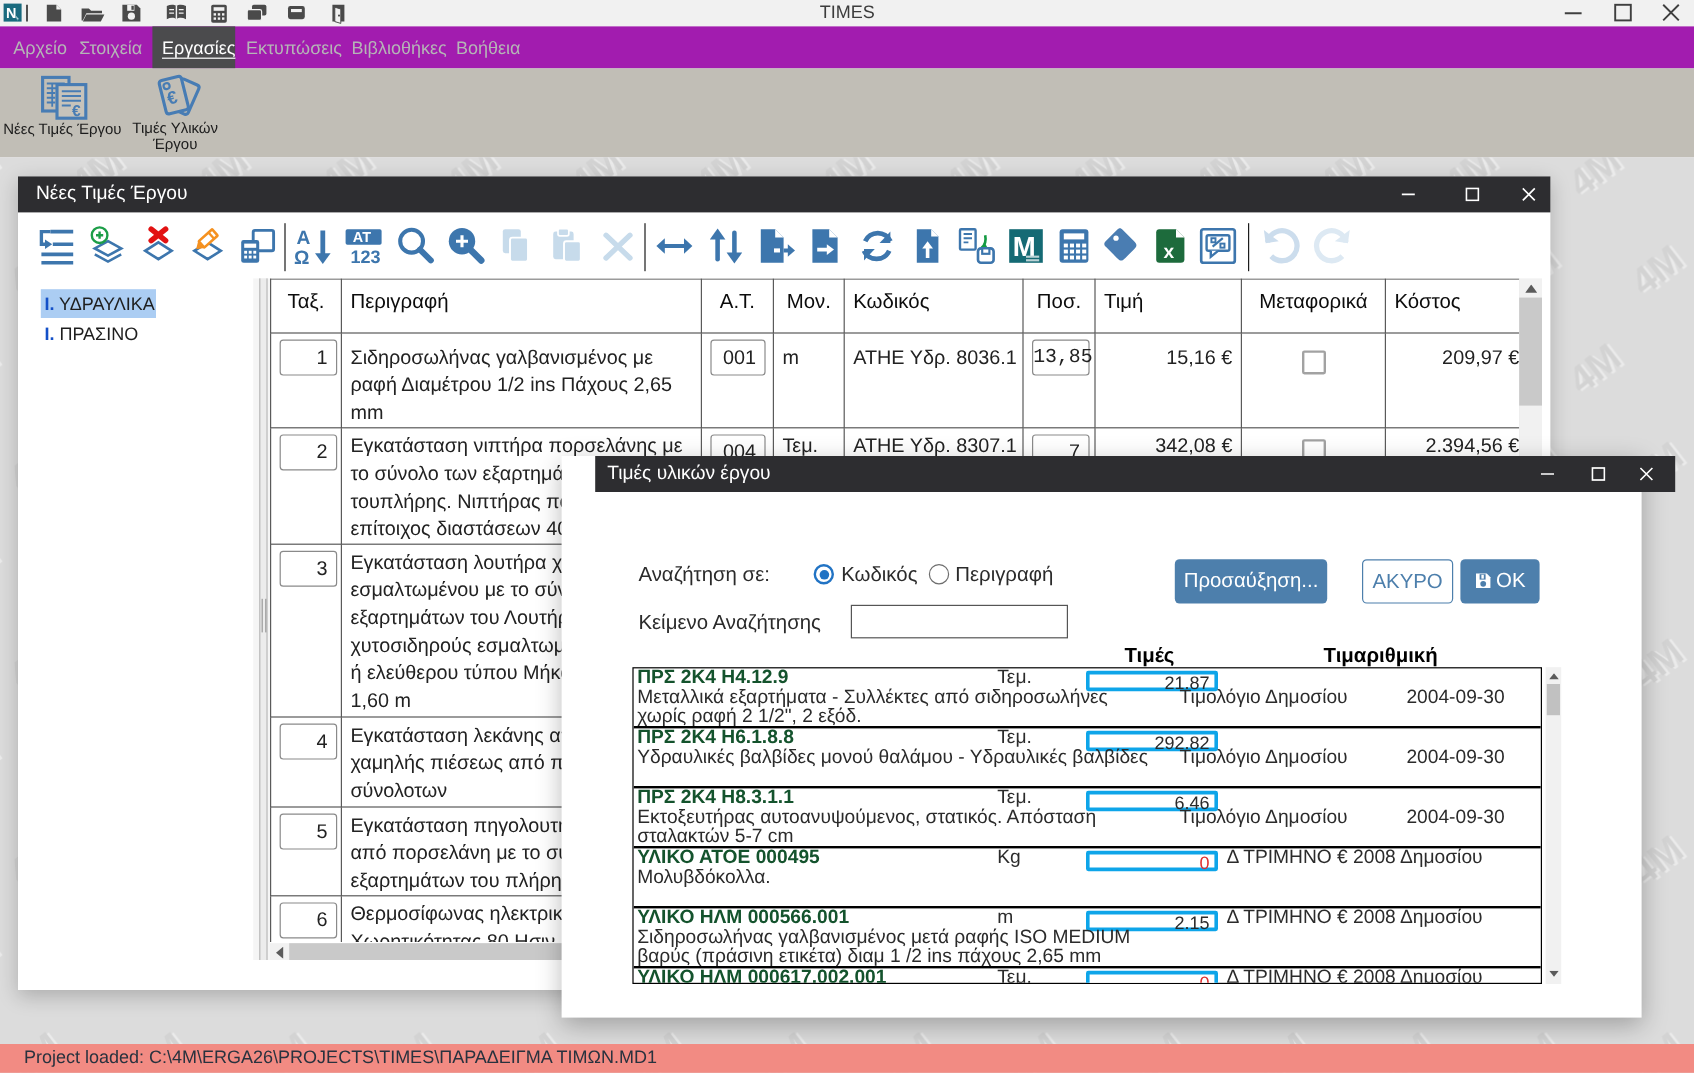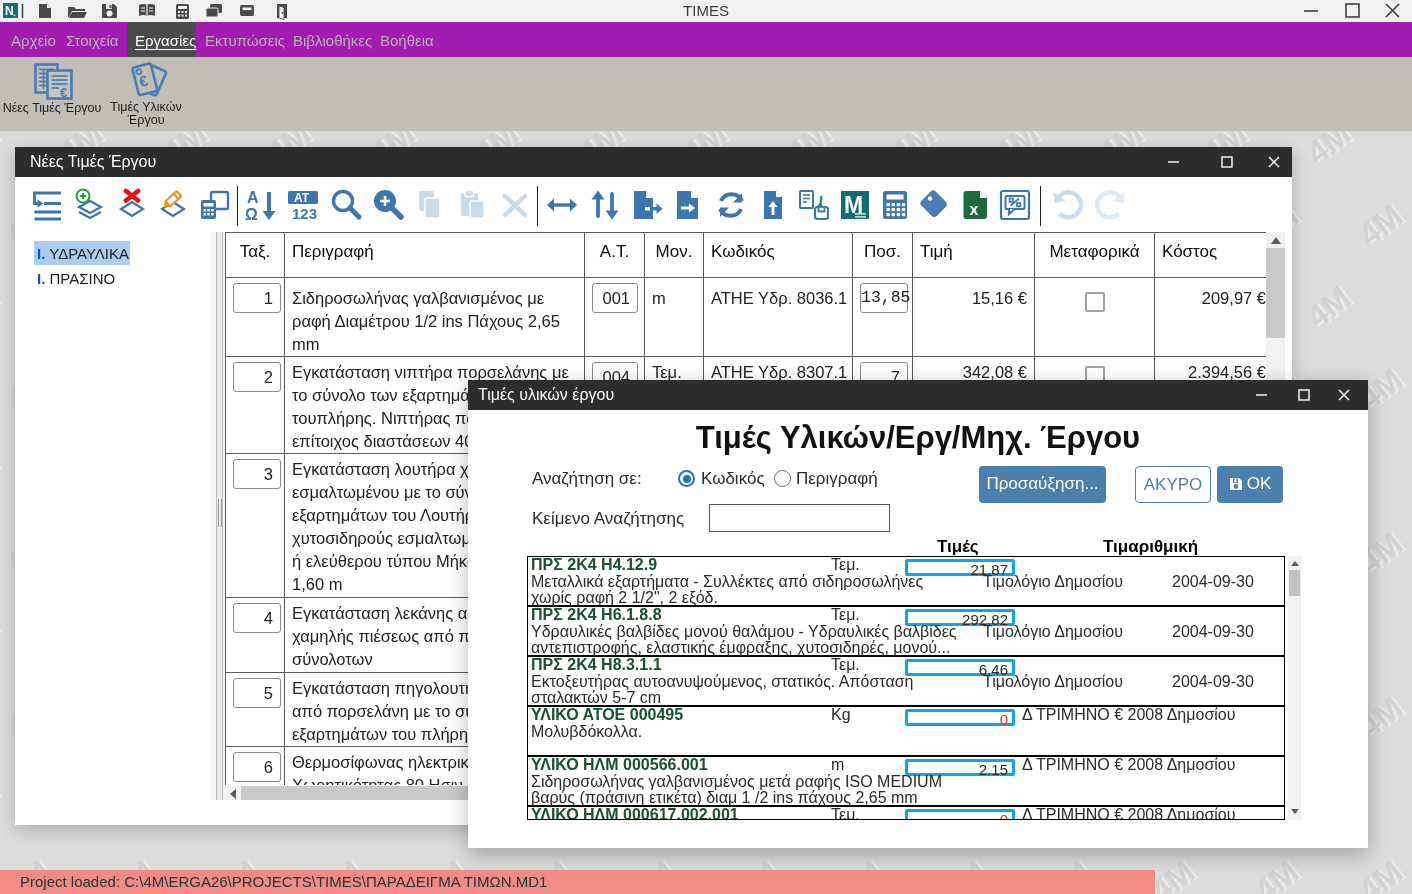--- a/index.html
+++ b/index.html
@@ -8,21 +8,21 @@
     font-family:"Liberation Sans", sans-serif; background:#f1f1f1; }
   .abs { position:absolute; }
 
   
   #apptitle { position:absolute; left:0; top:0; width:1412px; height:22px; background:#f1f1f1; }
   #apptitle .ttl { position:absolute; left:0; right:0; top:2px; text-align:center; font-size:15px; color:#3c3c3c; }
   #menubar { position:absolute; left:0; top:22px; width:1412px; height:35px; background:#a21caf; }
   .mi { position:absolute; top:10px; font-size:15px; color:#b5b5b6; }
   #bigbar { position:absolute; left:0; top:57px; width:1412px; height:74px; background:#c1beb6; }
   #desk { position:absolute; left:0; top:131px; width:1412px; height:763px; background:#dcdcdc; }
-  #statusbar { position:absolute; left:0; top:870px; width:1155px; height:24px; background:#f28b83;
+  #statusbar { position:absolute; left:0; top:870px; width:1412px; height:24px; background:#f28b83;
     font-size:15px; color:#28323e; line-height:24px; padding-left:20px; z-index:40; }
 
   
   #win1 { position:absolute; left:15px; top:147px; width:1277px; height:678px; background:#fff;
     box-shadow:0 5px 16px rgba(0,0,0,.22); z-index:10; }
   #win1 .tb, #modal .tb { position:absolute; left:0; top:0; width:100%; height:30px; background:#2d2d30;
     color:#fff; font-size:16px; line-height:30px; padding-left:15px; }
   .wbtn { position:absolute; top:0; width:36px; height:30px; }
   .wbtn svg { position:absolute; left:50%; top:50%; transform:translate(-50%,-50%); }
 
@@ -38,21 +38,21 @@
     text-align:right; line-height:28px; padding-right:7px; background:#fff; margin-top:1px; }
   .cb { display:block; width:20px; height:20px; border:2px solid #a2a2a2; border-radius:2px; margin:5px auto 0; background:#fff; }
 
   
   .sb { position:absolute; background:#f1f1f1; z-index:5; }
   .thumb { position:absolute; background:#c9c9c9; }
 
   
   #modal { position:absolute; left:468px; top:380px; width:900px; height:468px; background:#fff;
     box-shadow:0 6px 20px rgba(0,0,0,.28); z-index:20; }
-  #modal .tb { padding-left:10px; }
+  #modal .tb { padding-left:10px;margin-left:28px; }
   #modal h1 { position:absolute; left:0; top:40px; width:100%; text-align:center;
     font-size:31px; font-weight:bold; color:#111; }
   .lbl { position:absolute; font-size:17px; color:#2b2b2b; }
   .btn { position:absolute; height:37px; border-radius:4px; font-size:17px; color:#fff;
     background:#4d7fac; text-align:center; line-height:36px; }
   .btn.ghost { background:#fff; border:1px solid #4d7fac; color:#4d7fac; }
   .radio { position:absolute; width:17px; height:17px; border-radius:50%; background:#fff; }
   .radio.on { border:2px solid #2173c4; }
   .radio.on::after { content:""; position:absolute; left:2.5px; top:2.5px; width:8px; height:8px; border-radius:50%; background:#2173c4; }
   .radio.off { border:1.5px solid #6e6e6e; }
@@ -601,21 +601,20 @@
         <svg width="12" height="12" viewBox="0 0 12 12">
           <rect x="1" y="1" width="10" height="10" fill="none" stroke="#fff" stroke-width="1.4"></rect>
         </svg>
       </div>
     <div class="wbtn" style="right:6px;">
         <svg width="12" height="12" viewBox="0 0 12 12">
           <path d="M1 1 L11 11 M11 1 L1 11" stroke="#fff" stroke-width="1.4"></path>
         </svg>
       </div>
   </div>
-  <h1>Τιμές Υλικών/Εργ/Μηχ. Έργου</h1>
   <div class="lbl" style="left:64px; top:89px;">Αναζήτηση σε:</div>
   <div class="radio on" style="left:210px; top:90px;"></div>
   <div class="lbl" style="left:233px; top:89px;">Κωδικός</div>
   <div class="radio off" style="left:306px; top:90px;"></div>
   <div class="lbl" style="left:328px; top:89px;">Περιγραφή</div>
   <div class="lbl" style="left:64px; top:129px;">Κείμενο Αναζήτησης</div>
   <div class="abs" style="left:241px; top:124px; width:181px; height:28px; border:1px solid #555; background:#fff;"></div>
   <div class="btn" style="left:511px; top:86px; width:127px;">Προσαύξηση...</div>
   <div class="btn ghost" style="left:667px; top:86px; width:76px;">ΑΚΥΡΟ</div>
   <div class="btn" style="left:749px; top:86px; width:66px;">
@@ -638,21 +637,20 @@
         <div class="dat">2004-09-30</div>
       <div class="d2">χωρίς ραφή 2 1/2", 2 εξόδ.</div>
     </div>
     <div class="item">
       <div class="l1b">ΠΡΣ 2Κ4 Η6.1.8.8</div>
         <div class="unit">Τεμ.</div>
         <div class="pin">292.82</div>
       <div class="d1">Υδραυλικές βαλβίδες μονού θαλάμου - Υδραυλικές βαλβίδες</div>
       <div class="tim">Τιμολόγιο Δημοσίου</div>
         <div class="dat">2004-09-30</div>
-      <div class="d2">αντεπιστροφής, ελαστικής έμφραξης, χυτοσιδηρές, μονού...</div>
     </div>
     <div class="item">
       <div class="l1b">ΠΡΣ 2Κ4 Η8.3.1.1</div>
         <div class="unit">Τεμ.</div>
         <div class="pin">6.46</div>
       <div class="d1">Εκτοξευτήρας αυτοανυψούμενος, στατικός. Απόσταση</div>
       <div class="tim">Τιμολόγιο Δημοσίου</div>
         <div class="dat">2004-09-30</div>
       <div class="d2">σταλακτών 5-7 cm</div>
     </div>

